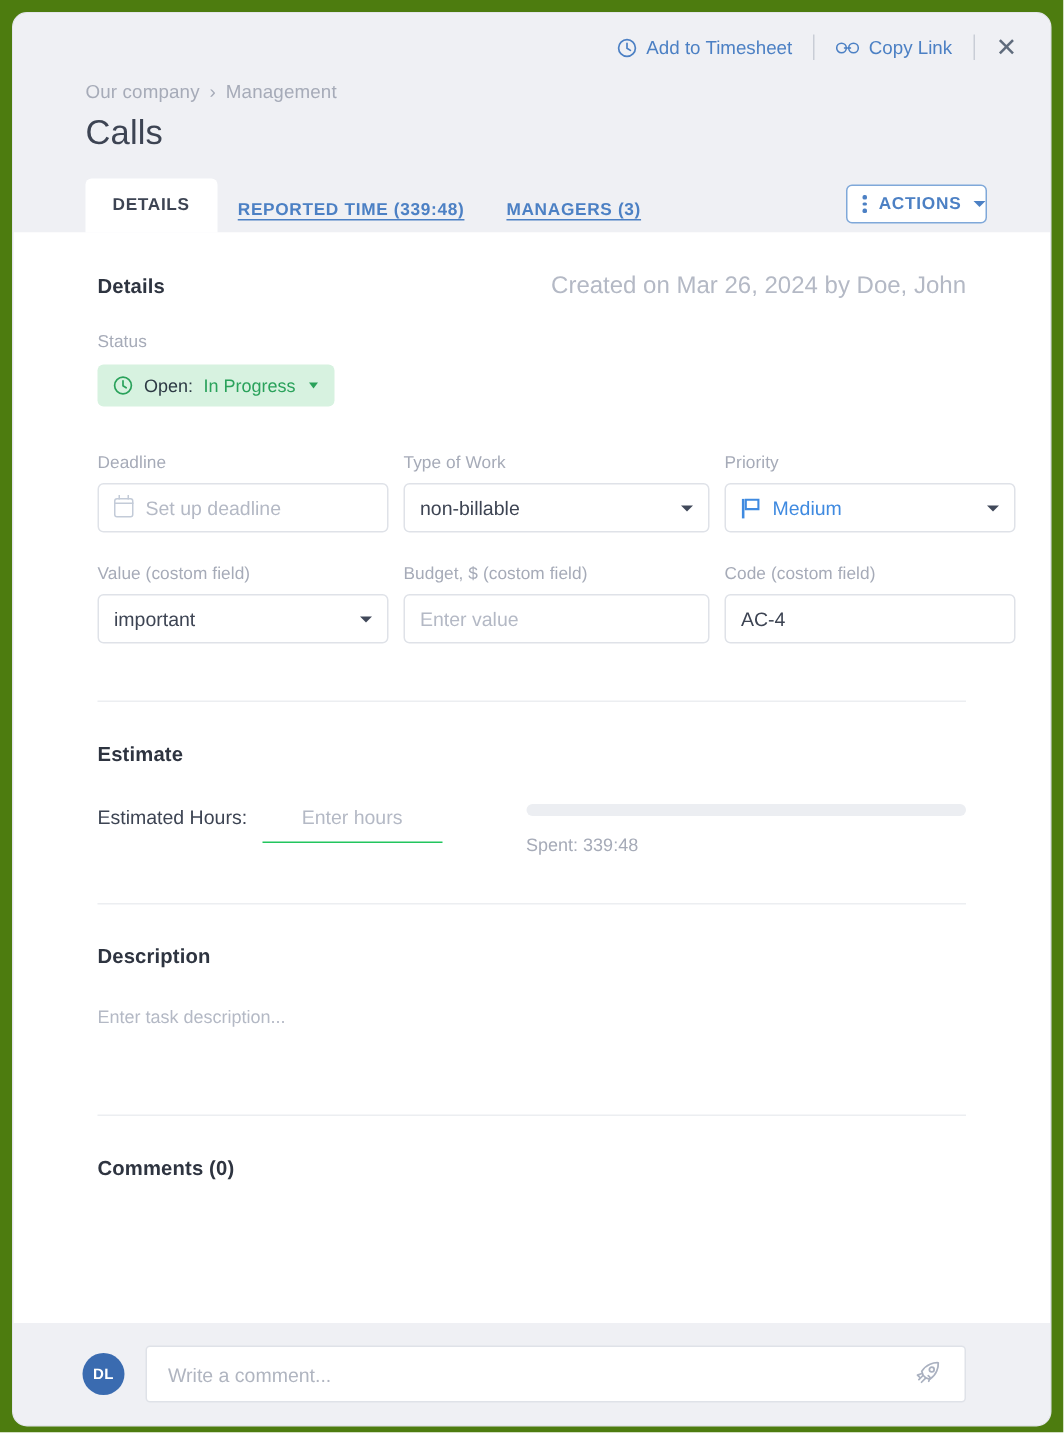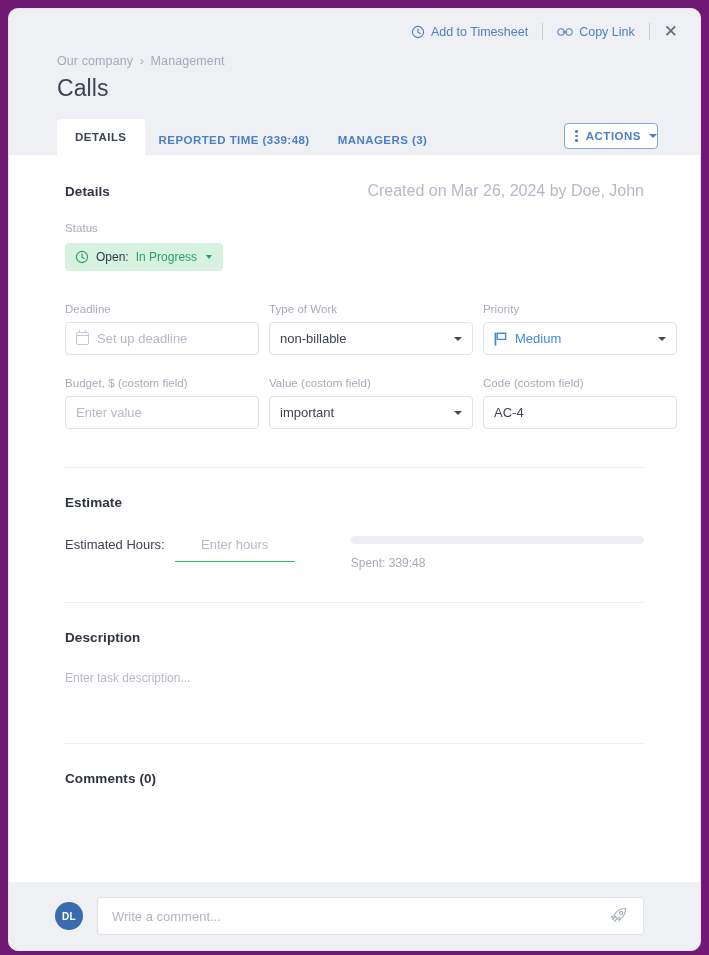--- a/index.html
+++ b/index.html
@@ -8,21 +8,21 @@
     margin: 0; padding: 0;
     width: 709px; height: 955px;
     font-family: "Liberation Sans", sans-serif;
     background: #ffffff;
   }
 
   
   #window {
     position: relative;
     width: 709px; height: 955px;
-    background: #701a75;
+    background: #4d7c0f;
     padding: 8px 8px 4px 8px;
     overflow: hidden;
   }
   #card {
     position: relative;
     width: 693px; height: 943px;
     background: #ffffff;
     border: 1px solid #e3e5ea;
     border-radius: 10px;
     overflow: hidden;
@@ -96,20 +96,21 @@
     height: 36px;
     display: flex;
     align-items: flex-end;
     padding-left: 48px;
   }
   .tab {
     font-size: 11.5px;
     letter-spacing: .45px;
     font-weight: 700;
     color: #4c80c4;
+    text-decoration: underline;
     text-underline-offset: 3px;
     padding: 0 14px;
     height: 30px;
     line-height: 30px;
     cursor: pointer;
     white-space: nowrap;
   }
   .tab.active {
     background: #ffffff;
     color: #3d4453;
@@ -458,32 +459,32 @@
               <span class="blue-text">Medium</span>
               <span class="spacer"></span>
               <span class="sel-caret"></span>
             </div>
           </div>
         </div>
 
         <div class="grid3 tight">
 
           <div>
-            <div class="field-label">Budget, $ (costom field)</div>
-            <div class="ctrl txtfield">
-              <span class="ph">Enter value</span>
-            </div>
-          </div>
-
-          <div>
             <div class="field-label">Value (costom field)</div>
             <div class="ctrl">
               <span>important</span>
               <span class="spacer"></span>
               <span class="sel-caret"></span>
+            </div>
+          </div>
+
+          <div>
+            <div class="field-label">Budget, $ (costom field)</div>
+            <div class="ctrl txtfield">
+              <span class="ph">Enter value</span>
             </div>
           </div>
 
           <div>
             <div class="field-label">Code (costom field)</div>
             <div class="ctrl txtfield">
               <span>AC-4</span>
             </div>
           </div>
         </div>

